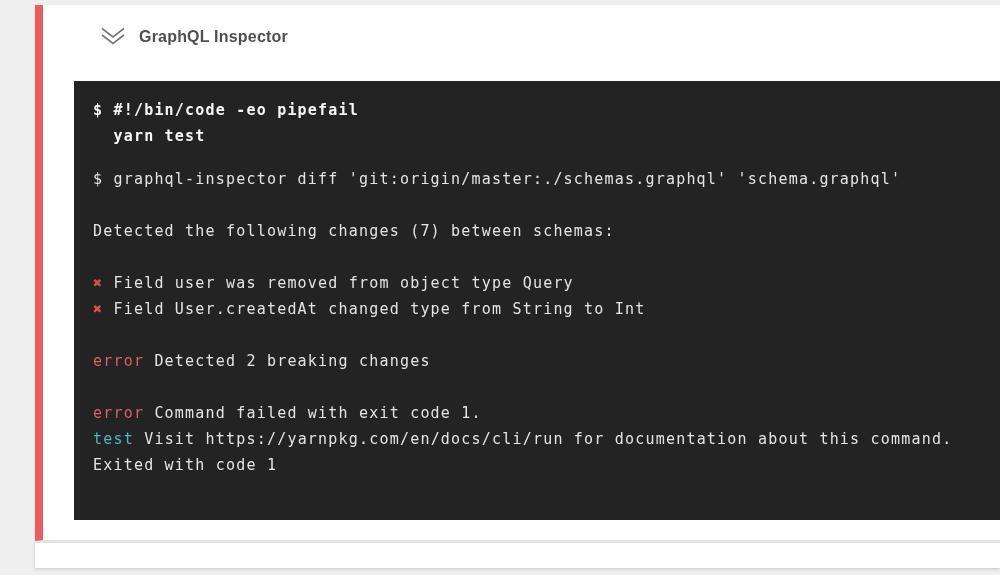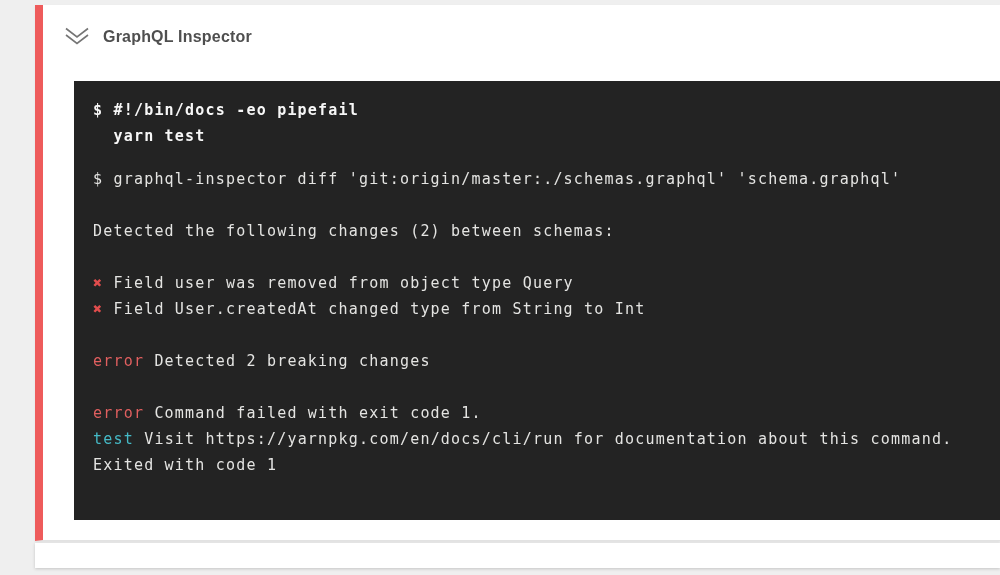--- a/index.html
+++ b/index.html
@@ -22,20 +22,21 @@
     background:var(--page-background);
     overflow:hidden;position:relative;
     font-family:"Liberation Sans",sans-serif;
   }
   .step-card{
     position:absolute;left:35px;right:0;top:5px;height:536px;
     background:var(--card-background);
     border-left:8px solid var(--failed-accent);
     border-bottom:1px solid #e2e2e2;
     box-shadow:0 1px 2px rgba(0,0,0,0.06);
+    padding-left:36px;
   }
   .step-header{
     display:flex;align-items:center;
     padding:21px 0 0 21px;
     cursor:pointer;
   }
   .collapse-icon{display:inline-flex;margin-right:13px;}
   .step-title{
     font-size:16px;font-weight:bold;color:var(--title-text);
     letter-spacing:0.2px;
@@ -70,26 +71,26 @@
   <div class="step-header">
     <span class="collapse-icon">
       <svg width="26" height="22" viewBox="0 0 26 22">
         <path d="M2 2.5 L13 11 L24 2.5" fill="none" stroke="#757575" stroke-width="1.6"></path>
         <path d="M2 9 L13 17.5 L24 9" fill="none" stroke="#757575" stroke-width="1.6"></path>
       </svg>
     </span>
     <span class="step-title">GraphQL Inspector</span>
   </div>
   <div class="terminal">
-      <div class="tl cmd">$ #!/bin/docs -eo pipefail</div>
+      <div class="tl cmd">$ #!/bin/code -eo pipefail</div>
       <div class="tl cmd">  yarn test</div>
       <div class="tl spacer"></div>
       <div class="tl plain">$ graphql-inspector diff 'git:origin/master:./schemas.graphql' 'schema.graphql'</div>
       <div class="tl blank">&nbsp;</div>
-      <div class="tl plain">Detected the following changes (2) between schemas:</div>
+      <div class="tl plain">Detected the following changes (7) between schemas:</div>
       <div class="tl blank">&nbsp;</div>
       <div class="tl prefixed"><span class="pfx-cross">✖</span> Field user was removed from object type Query</div>
       <div class="tl prefixed"><span class="pfx-cross">✖</span> Field User.createdAt changed type from String to Int</div>
       <div class="tl blank">&nbsp;</div>
       <div class="tl prefixed"><span class="pfx-red">error</span> Detected 2 breaking changes</div>
       <div class="tl blank">&nbsp;</div>
       <div class="tl prefixed"><span class="pfx-red">error</span> Command failed with exit code 1.</div>
       <div class="tl prefixed"><span class="pfx-cyan">test</span> Visit https://yarnpkg.com/en/docs/cli/run for documentation about this command.</div>
       <div class="tl plain">Exited with code 1</div>
     </div>

